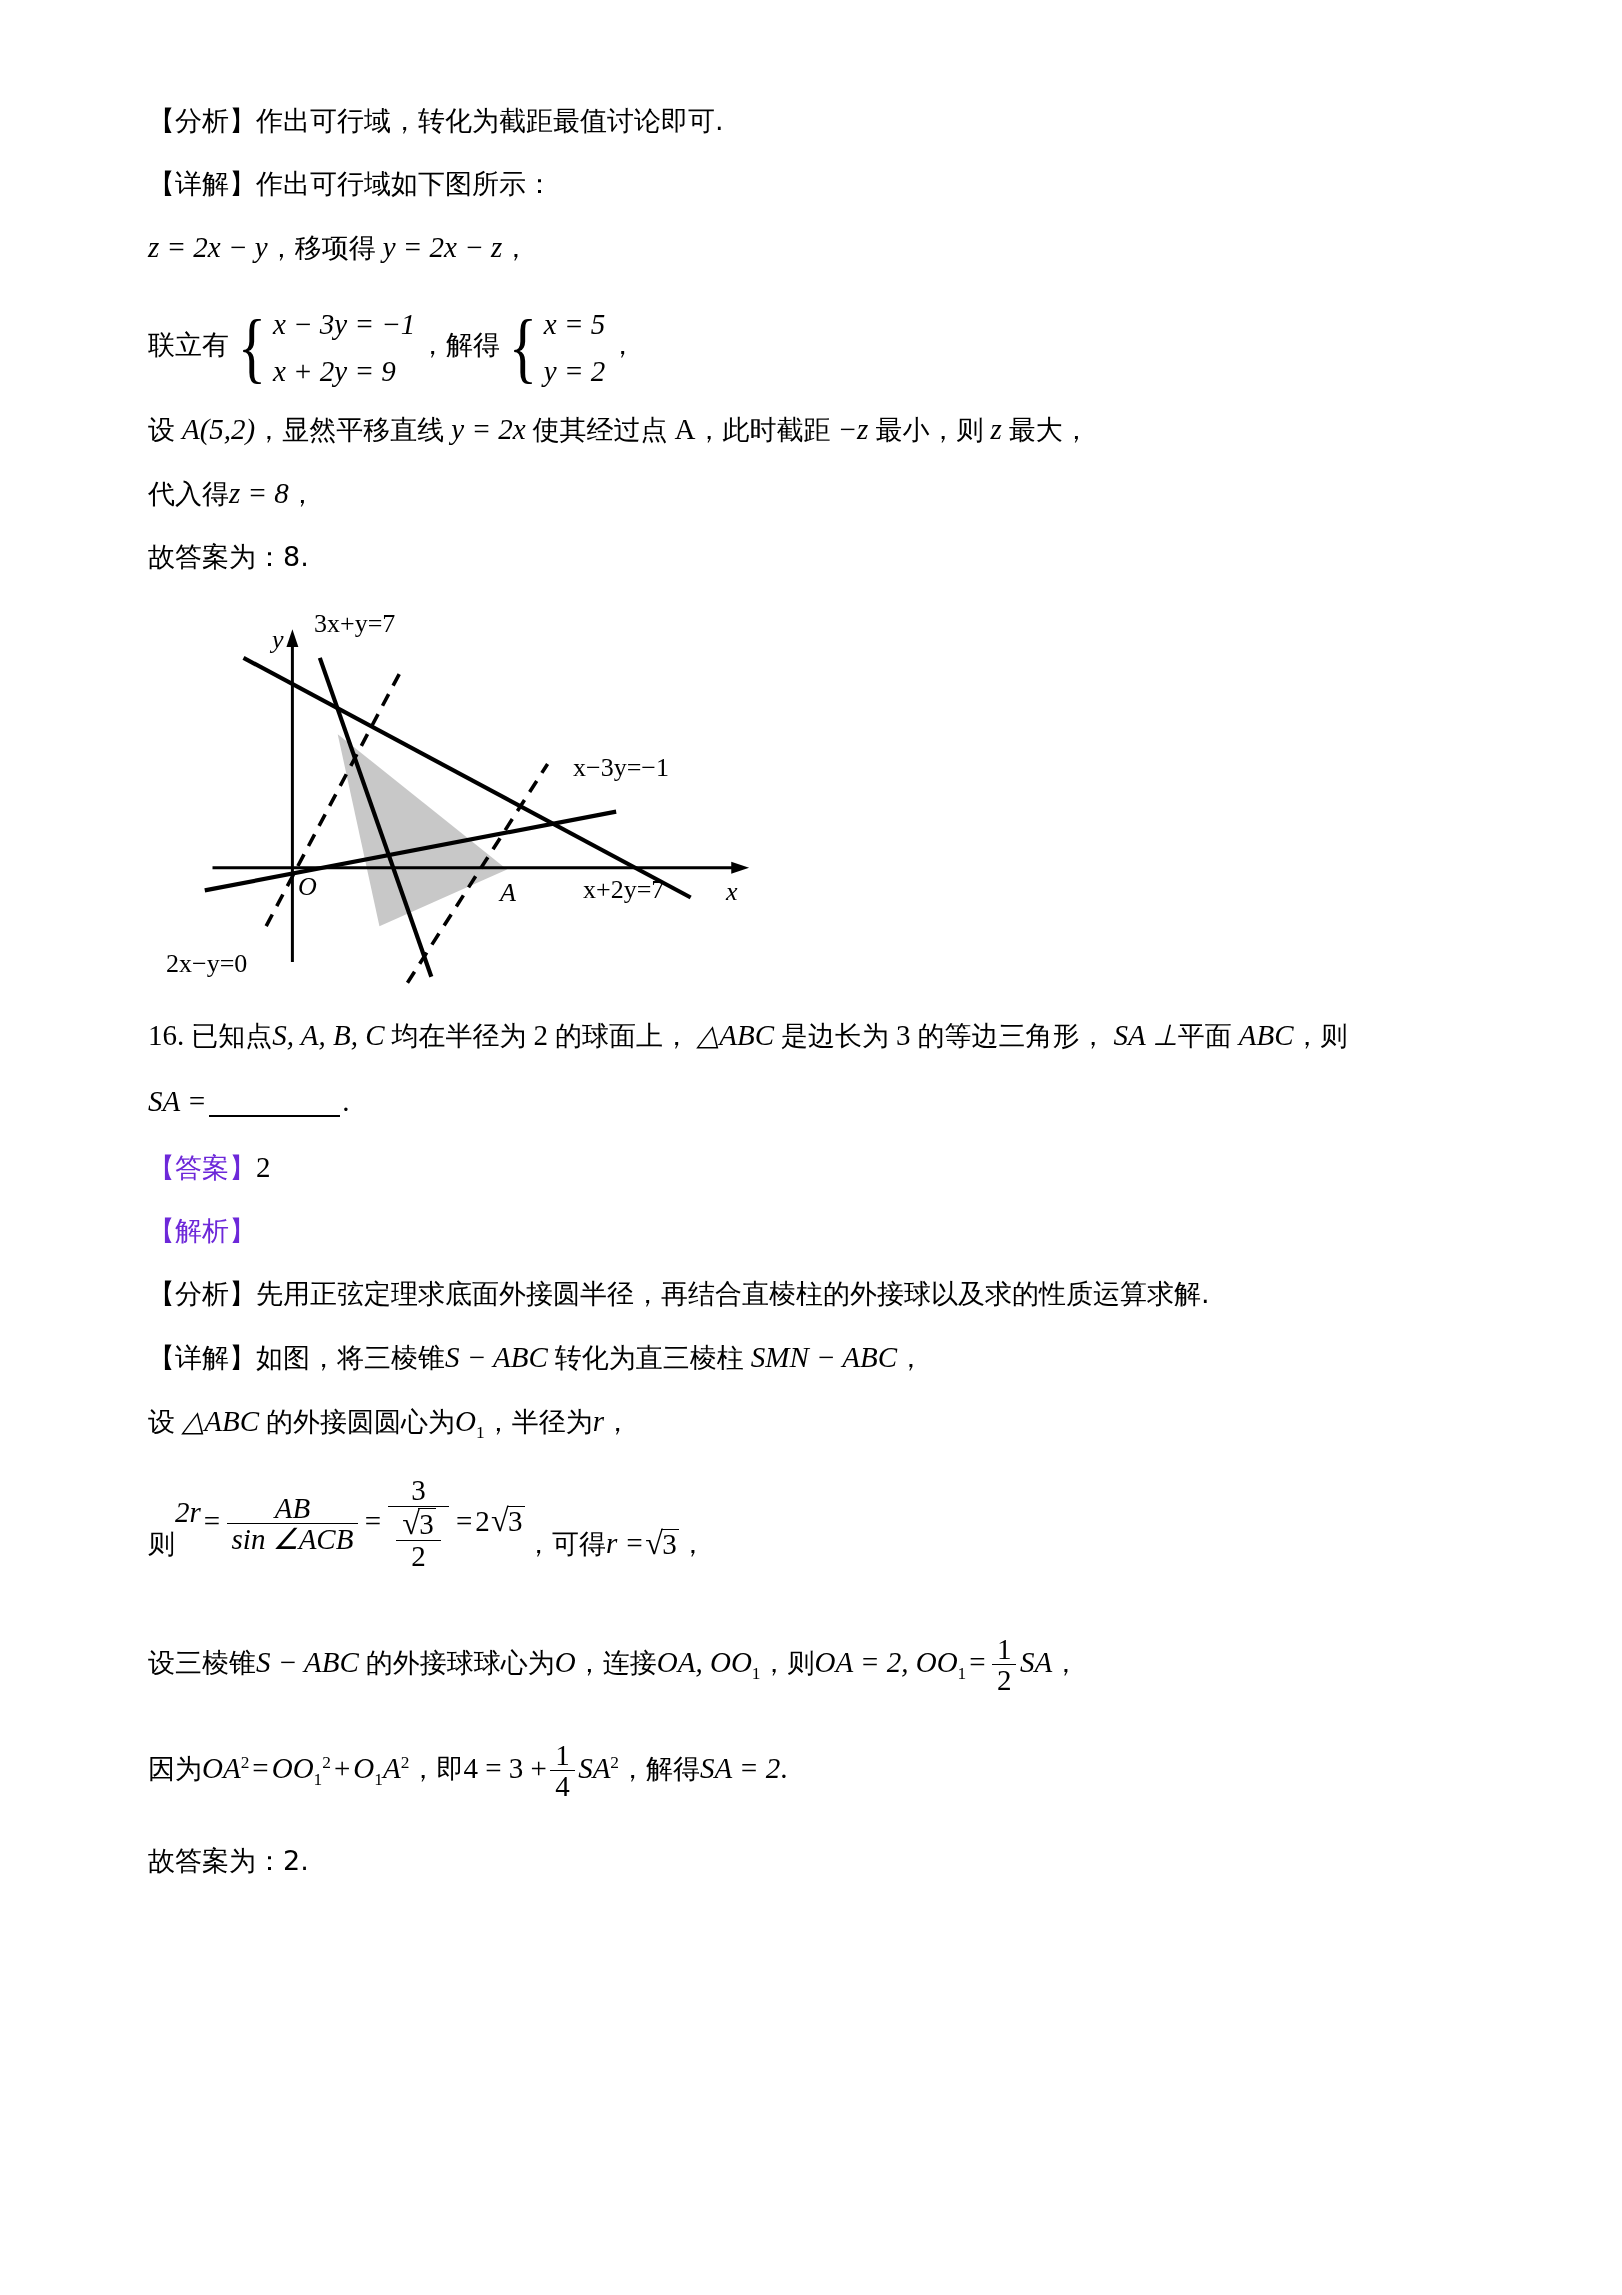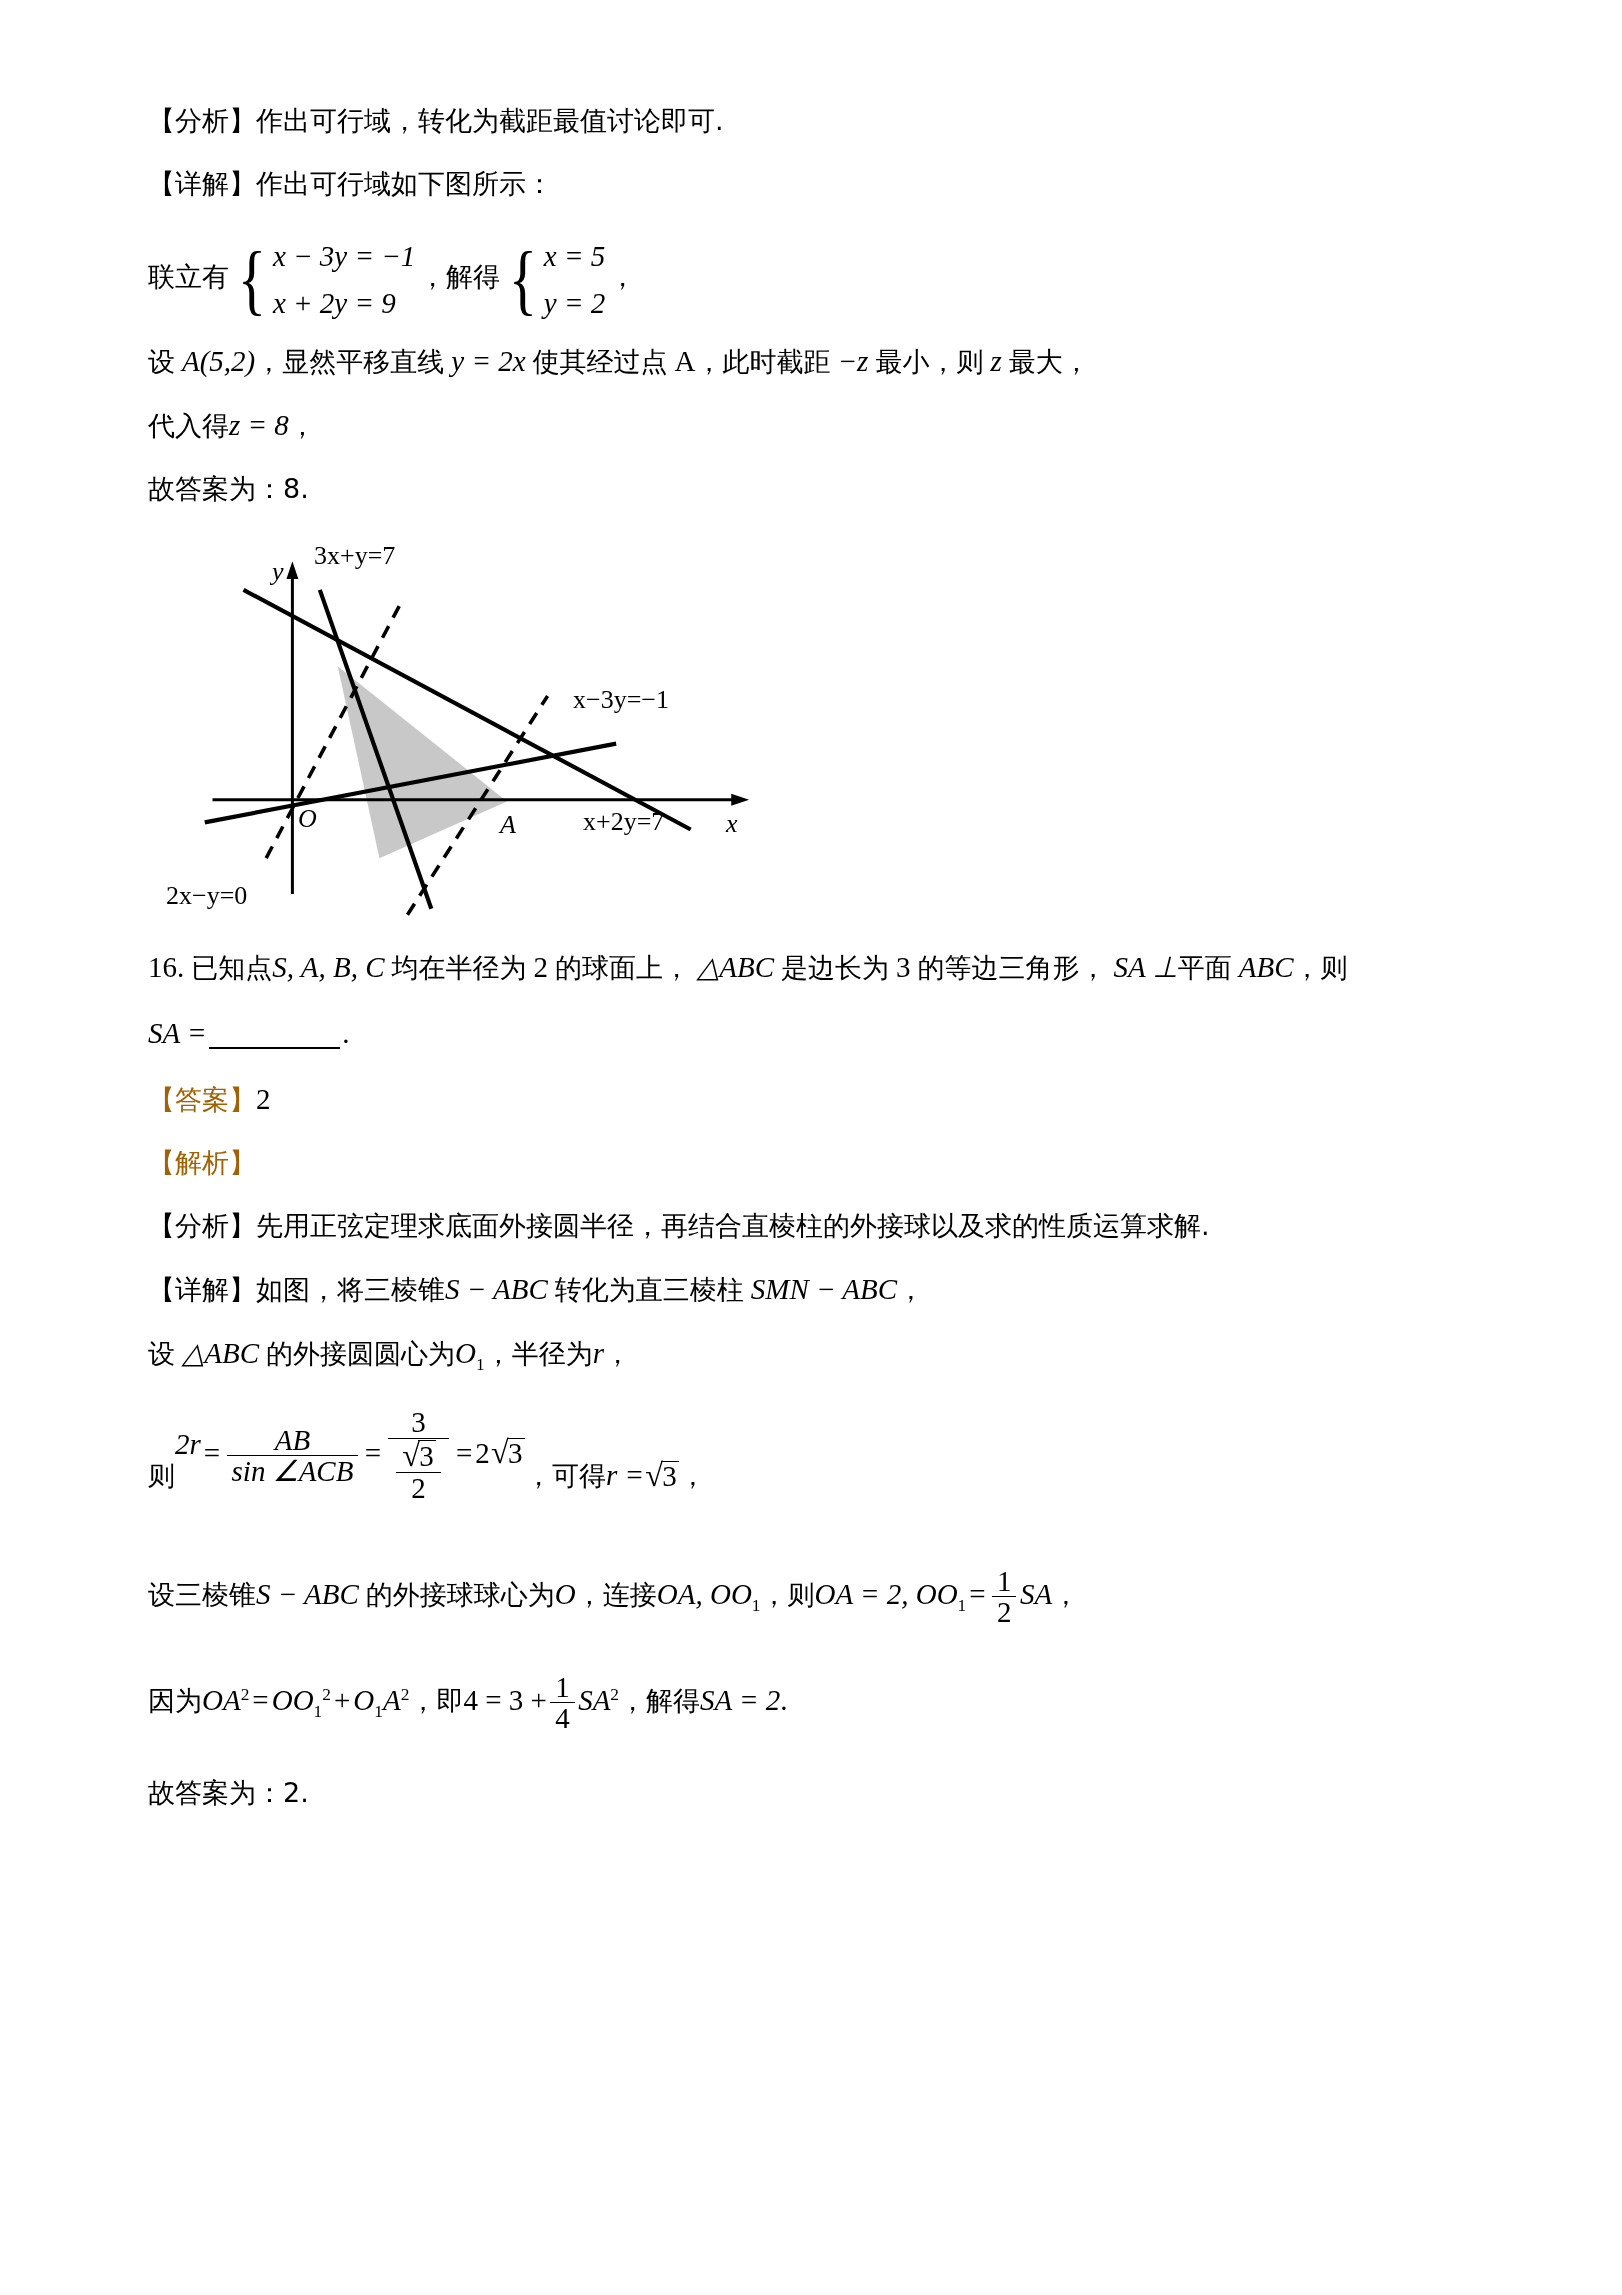--- a/index.html
+++ b/index.html
@@ -19,21 +19,21 @@
   .line {
     font-size:28px;
     line-height:1.0;
     margin:0 0 35px 0;
     white-space:nowrap;
   }
   .cn { font-family:"DejaVu Sans", sans-serif; font-size:27px; }
   .mi { font-family:"Liberation Serif", serif; font-style:italic; font-size:29px; }
   .mn { font-family:"Liberation Serif", serif; font-style:normal; font-size:29px; }
   .mo { font-family:"Liberation Serif", serif; font-style:normal; font-size:29px; padding:0 3px; }
-  .tag { color:#a16207; font-family:"DejaVu Sans", sans-serif; font-size:27px; }
+  .tag { color:#6d28d9; font-family:"DejaVu Sans", sans-serif; font-size:27px; }
   .ansnum { font-family:"Liberation Serif", serif; font-size:29px; }
 
   
   .frac {
     display:inline-block;
     vertical-align:middle;
     text-align:center;
     line-height:1.05;
     margin:0 3.6px;
     position:relative;
@@ -86,20 +86,23 @@
   <div class="content">
 
     <div class="line">
       <span class="cn">【分析】</span><span class="cn">作出可行域，转化为截距最值讨论即可.</span>
     </div>
 
     <div class="line">
       <span class="cn">【详解】</span><span class="cn">作出可行域如下图所示：</span>
     </div>
 
+    <div class="line" style="margin-bottom:39px;">
+      <span class="mi">z = 2x − y</span><span class="cn">，</span><span class="cn">移项得</span>&nbsp;<span class="mi">y = 2x − z</span><span class="cn">，</span>
+    </div>
 
     <div class="line" style="margin-bottom:20px;">
       <span class="cn">联立有</span><span class="sys">
           <span class="brace">{</span>
           <span class="rows">
             <div class="mi">x − 3y = −1</div>
             <div class="mi">x + 2y = 9</div>
           </span>
         </span><span class="cn">，</span><span class="cn">解得</span><span class="sys">
           <span class="brace">{</span>

